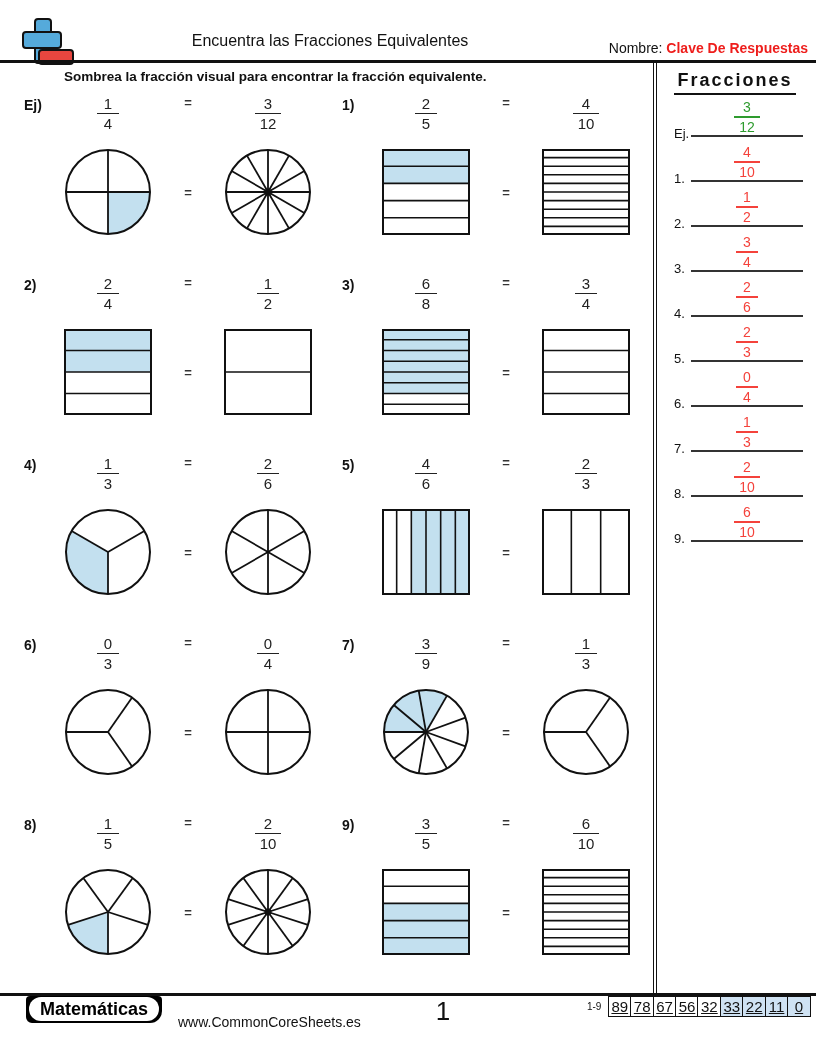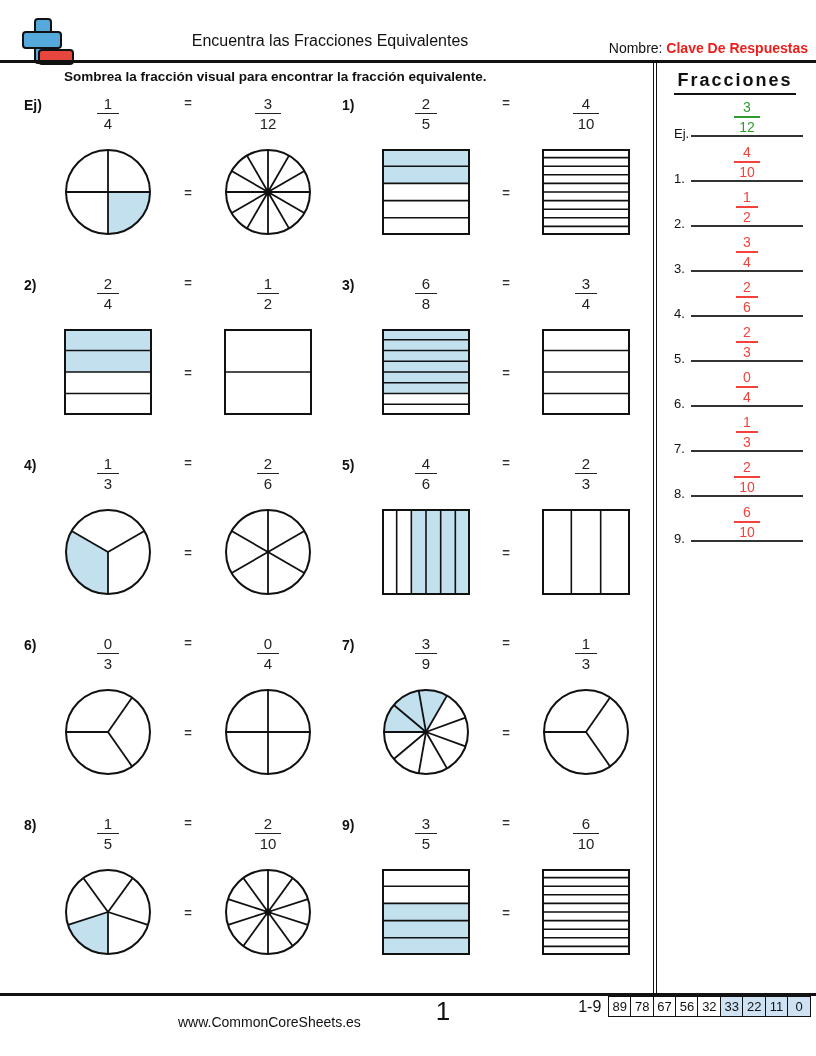--- a/index.html
+++ b/index.html
@@ -60,23 +60,23 @@
 
   
   .footer-rule { position:absolute; left:0; top:993px; width:816px; height:3px; background:#111; }
   .brand { position:absolute; left:26px; top:996px; background:#000; padding:3px;
     border-radius:4px 4px 12px 6px; }
   .brand-inner { background:#fff; border-radius:16px; padding:2px 11px;
     font-size:18px; font-weight:bold; color:#000; white-space:nowrap; }
   .site { position:absolute; left:178px; top:1014px; font-size:14px; }
   .page-num { position:absolute; left:408px; top:996px; width:70px; text-align:center; font-size:26px; }
   .score-strip { position:absolute; right:5px; top:996px; display:flex; align-items:center; }
-  .score-label { font-size:16px; margin-right:8px; }
+  .score-label { font-size:10px; margin-right:8px; }
   .score-cell { width:22px; height:19px; border:1.6px solid #111; margin-left:-1.6px;
-    display:flex; align-items:center; justify-content:center; font-size:13px; background:#fff; }
+    display:flex; align-items:center; justify-content:center; font-size:15px; background:#fff;text-decoration:underline; }
   .score-cell.hl { background:#cfe2f3; }
 </style>
 </head>
 <body>
 
 <div class="page">
 
   <div class="logo">
     <div class="vbar"></div>
     <div class="hbar"></div>
@@ -645,20 +645,23 @@
             <div class="frac" style="color: rgb(244, 66, 59);">
               <span class="num">6</span>
               <span class="den">10</span>
             </div>
           </div>
         </div>
       </div>
   </aside>
 
   <div class="footer-rule"></div>
+  <div class="brand">
+    <span class="brand-inner">Matemáticas</span>
+  </div>
   <div class="site">www.CommonCoreSheets.es</div>
   <div class="page-num">1</div>
   <div class="score-strip" id="score-strip">
     <span class="score-label">1-9</span>
   <div class="score-cell">89</div>
       <div class="score-cell">78</div>
       <div class="score-cell">67</div>
       <div class="score-cell">56</div>
       <div class="score-cell">32</div>
       <div class="score-cell hl">33</div>

